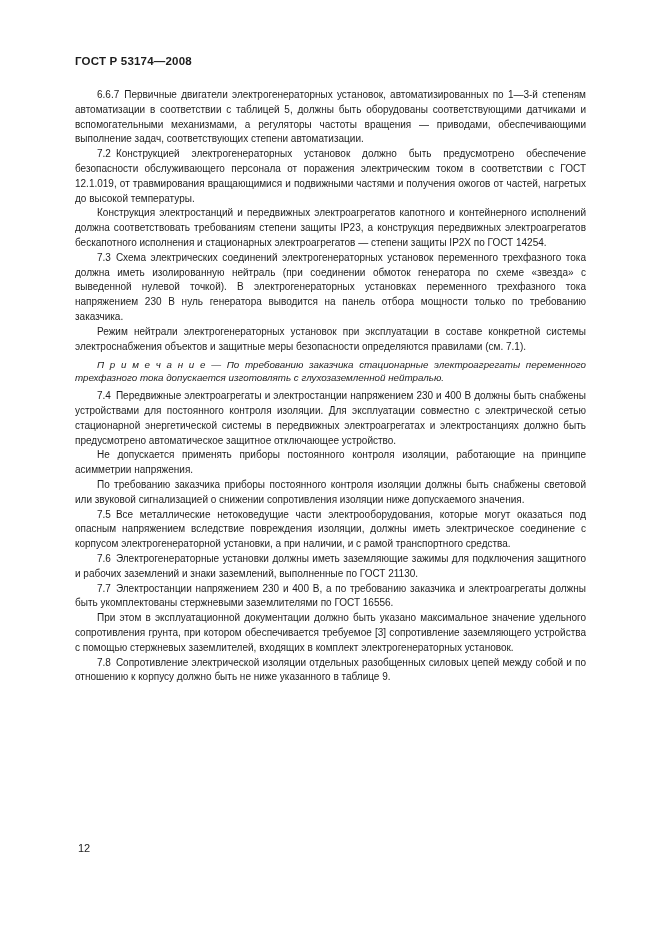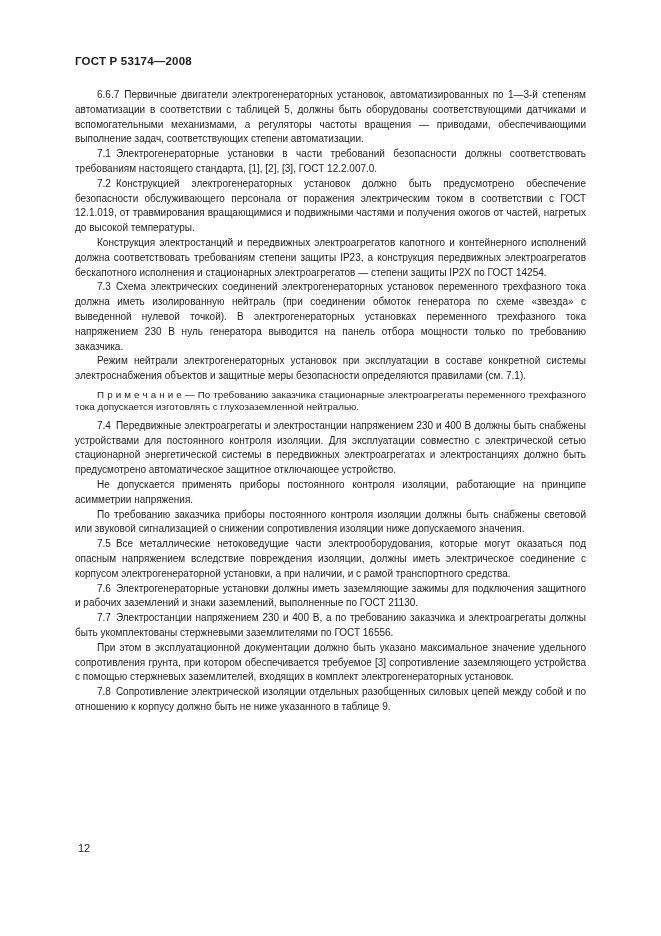--- a/index.html
+++ b/index.html
@@ -33,38 +33,38 @@
     font-weight: bold;
     margin: 14px 0 12px 0;
     text-indent: 22px;
   }
   .note {
     font-size: 9.8px;
     line-height: 12.4px;
     text-align: justify;
     text-indent: 22px;
     margin: 5px 0 5px 0;
+    font-style: italic;
   }
   .page-number {
     position: absolute;
     left: 78px;
     top: 842px;
     font-size: 11px;
   }
 </style>
 </head>
 <body>
 
 <div class="page">
   <div class="doc-header">ГОСТ Р 53174—2008</div>
 
   <p class="body-para">6.6.7 Первичные двигатели электрогенераторных установок, автоматизированных по 1—3-й степеням автоматизации в соответствии с таблицей 5, должны быть оборудованы соответствующими датчиками и вспомогательными механизмами, а регуляторы частоты вращения — приводами, обеспечивающими выполнение задач, соответствующих степени автоматизации.</p>
 
 
-  <p class="body-para">7.1 Электрогенераторные установки в части требований безопасности должны соответствовать требованиям настоящего стандарта, [1], [2], [3], ГОСТ 12.2.007.0.</p>
   <p class="body-para">7.2 Конструкцией электрогенераторных установок должно быть предусмотрено обеспечение безопасности обслуживающего персонала от поражения электрическим током в соответствии с ГОСТ 12.1.019, от травмирования вращающимися и подвижными частями и получения ожогов от частей, нагретых до высокой температуры.</p>
   <p class="body-para">Конструкция электростанций и передвижных электроагрегатов капотного и контейнерного исполнений должна соответствовать требованиям степени защиты IP23, а конструкция передвижных электроагрегатов бескапотного исполнения и стационарных электроагрегатов — степени защиты IP2X по ГОСТ 14254.</p>
   <p class="body-para">7.3 Схема электрических соединений электрогенераторных установок переменного трехфазного тока должна иметь изолированную нейтраль (при соединении обмоток генератора по схеме «звезда» с выведенной нулевой точкой). В электрогенераторных установках переменного трехфазного тока напряжением 230 В нуль генератора выводится на панель отбора мощности только по требованию заказчика.</p>
   <p class="body-para">Режим нейтрали электрогенераторных установок при эксплуатации в составе конкретной системы электроснабжения объектов и защитные меры безопасности определяются правилами (см. 7.1).</p>
   <p class="note">П р и м е ч а н и е — По требованию заказчика стационарные электроагрегаты переменного трехфазного тока допускается изготовлять с глухозаземленной нейтралью.</p>
   <p class="body-para">7.4 Передвижные электроагрегаты и электростанции напряжением 230 и 400 В должны быть снабжены устройствами для постоянного контроля изоляции. Для эксплуатации совместно с электрической сетью стационарной энергетической системы в передвижных электроагрегатах и электростанциях должно быть предусмотрено автоматическое защитное отключающее устройство.</p>
   <p class="body-para">Не допускается применять приборы постоянного контроля изоляции, работающие на принципе асимметрии напряжения.</p>
   <p class="body-para">По требованию заказчика приборы постоянного контроля изоляции должны быть снабжены световой или звуковой сигнализацией о снижении сопротивления изоляции ниже допускаемого значения.</p>
   <p class="body-para">7.5 Все металлические нетоковедущие части электрооборудования, которые могут оказаться под опасным напряжением вследствие повреждения изоляции, должны иметь электрическое соединение с корпусом электрогенераторной установки, а при наличии, и с рамой транспортного средства.</p>
   <p class="body-para">7.6 Электрогенераторные установки должны иметь заземляющие зажимы для подключения защитного и рабочих заземлений и знаки заземлений, выполненные по ГОСТ 21130.</p>

